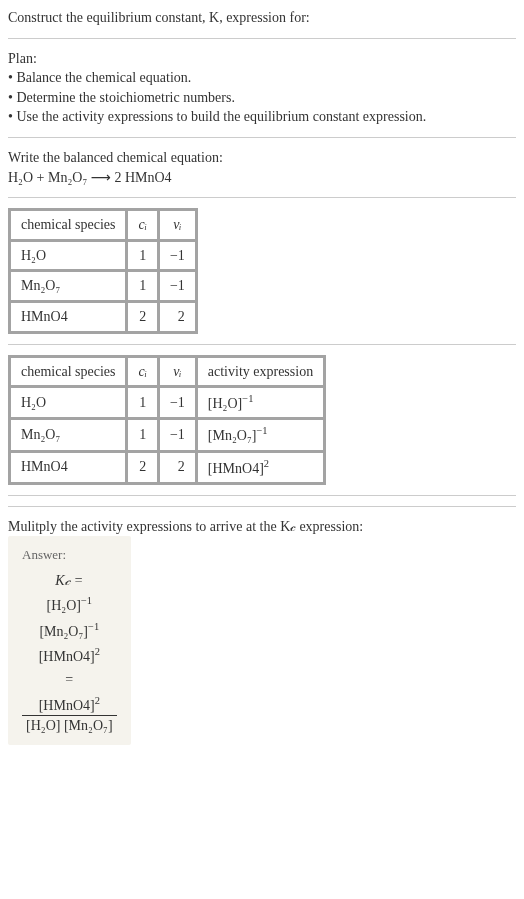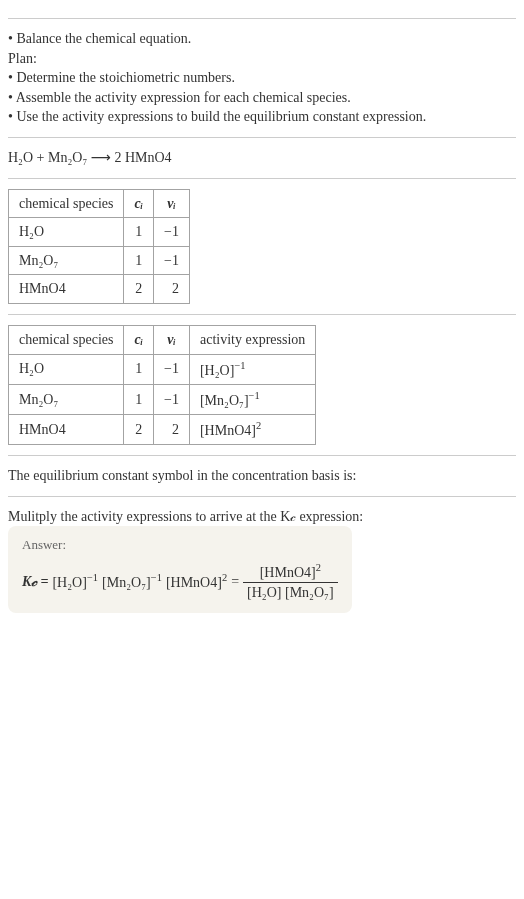--- a/index.html
+++ b/index.html
@@ -14,54 +14,54 @@
   .section {
     margin-bottom: 8px;
   }
   hr {
     border: none;
     border-top: 1px solid #ccc;
     margin: 10px 0;
   }
   .italic {
     font-style: italic;
-    font-weight: bold;
   }
   sup {
     font-size: 0.75em;
   }
   table {
     border-collapse: collapse;
     margin-top: 4px;
   }
   th, td {
-    border: 1px solid #a3a3a3;
+    border: 3px solid #a3a3a3;
     padding: 4px 10px;
     text-align: left;
     font-weight: normal;
   }
   td.center, th.center {
     text-align: center;
   }
   td.right, th.right {
     text-align: right;
   }
   .answer-box {
     background: #f5f3ed;
-    border-radius: 8px;
+    border-radius: 2px;
     padding: 10px 14px;
     display: inline-block;
   }
   .answer-label {
     font-size: 13px;
     color: #666;
     margin-bottom: 6px;
   }
   .formula {
     white-space: nowrap;
+    flex-direction: column;
   }
   .frac {
     display: inline-block;
     vertical-align: middle;
     text-align: center;
   }
   .frac .num {
     display: block;
     border-bottom: 1px solid #333;
     padding: 0 4px;
@@ -74,35 +74,36 @@
   .eq-line {
     display: flex;
     align-items: center;
     gap: 4px;
   }
 </style>
 </head>
 <body>
 
 <div class="section">
+  <div>Construct the equilibrium constant, K, expression for:</div>
 </div>
 
 <hr>
 
 <div class="section">
+  <div>Plan:</div>
   <div>• Balance the chemical equation.</div>
-  <div>Plan:</div>
   <div>• Determine the stoichiometric numbers.</div>
-  <div>• Assemble the activity expression for each chemical species.</div>
   <div>• Use the activity expressions to build the equilibrium constant expression.</div>
 </div>
 
 <hr>
 
 <div class="section">
+  <div>Write the balanced chemical equation:</div>
   <div>H₂O + Mn₂O₇ ⟶ 2 HMnO4</div>
 </div>
 
 <hr>
 
 <div class="section">
   <table>
     <tbody>
         <tr>
       <th>chemical species</th>
@@ -163,21 +164,20 @@
         <span>[HMnO4]</span><sup>2</sup>
       </td>
     </tr>
   </tbody>
     </table>
 </div>
 
 <hr>
 
 <div class="section">
-  <div>The equilibrium constant symbol in the concentration basis is:</div>
 </div>
 
 <hr>
 
 <div class="section">
   <div>Mulitply the activity expressions to arrive at the K𝒸 expression:</div>
   <div class="answer-box">
     <div class="answer-label">Answer:</div>
     <div class="eq-line formula">
       <span class="italic">K𝒸 = </span>

